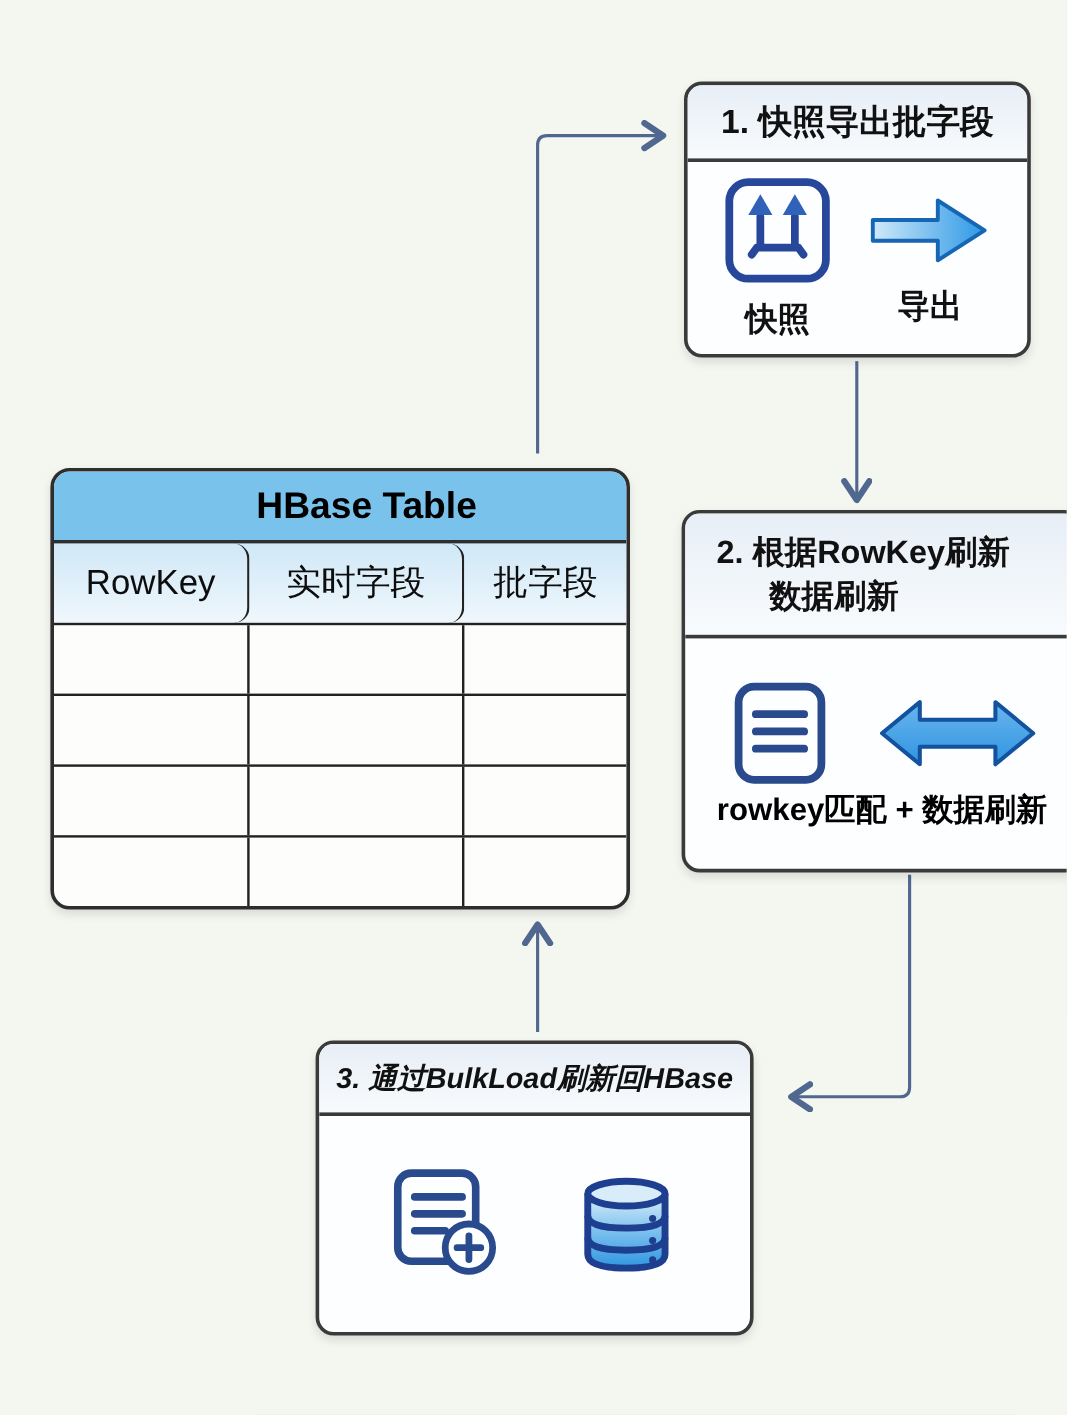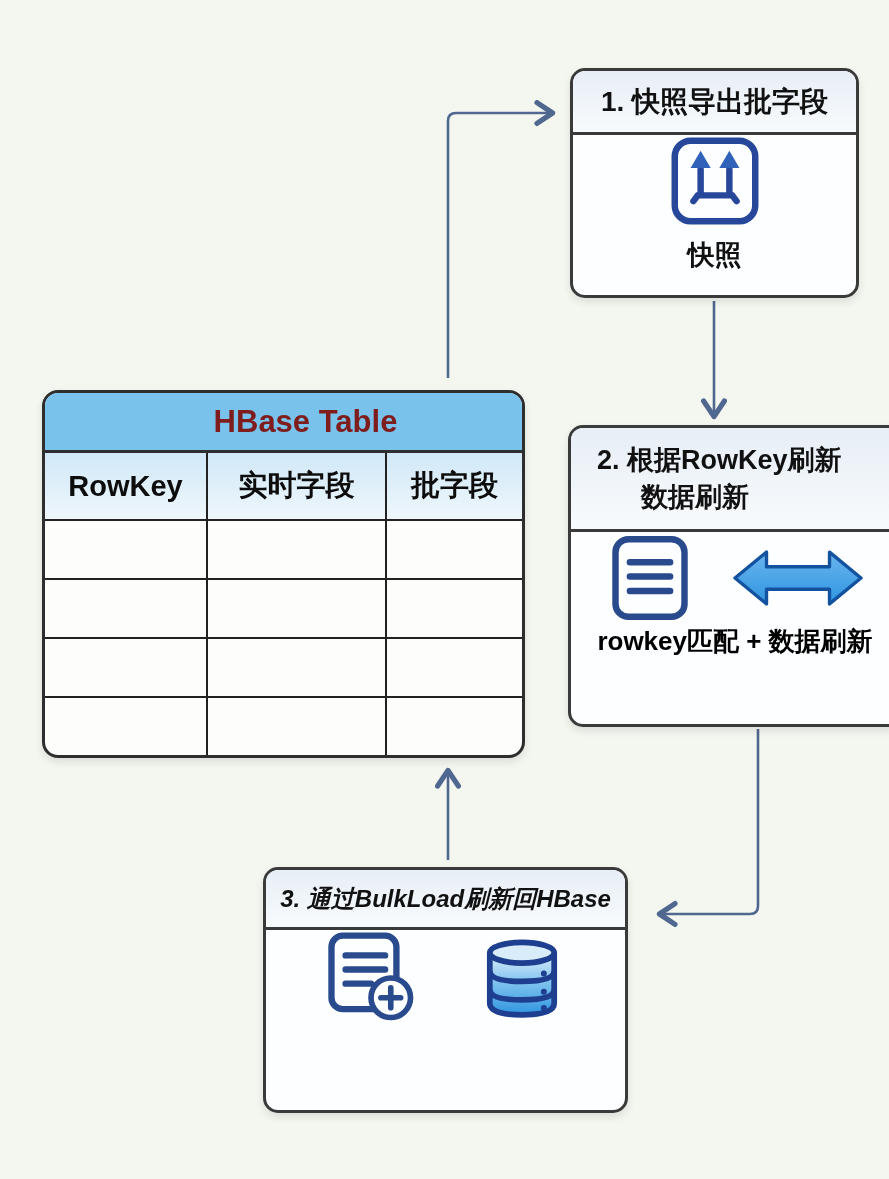--- a/index.html
+++ b/index.html
@@ -15,21 +15,21 @@
     border:3px solid #3a3a3a; border-radius:15px;
     box-shadow:0 4px 8px rgba(0,0,0,.10);
     display:flex; flex-direction:column; overflow:hidden;
   }
   .box-header {
     background:linear-gradient(180deg,#e7eef6 0%,#f8fbfd 100%);
     border-bottom:3px solid #3a3a3a;
     display:flex; flex-direction:column; justify-content:center;
     font-weight:bold; color:#111; text-align:center;
   }
-  .box-body { flex:1; display:flex; flex-direction:column; justify-content:flex-start; align-items:center; }
+  .box-body { flex:1; display:flex; flex-direction:column; justify-content:center; align-items:center; }
   .icon-row { display:flex; justify-content:space-evenly; align-items:center; width:100%; }
   .icon-group { display:flex; flex-direction:column; align-items:center; gap:10px; }
   .icon-label { font-weight:bold; font-size:27px; color:#111; }
   .caption { font-weight:bold; font-size:26px; color:#000000; white-space:nowrap; }
 
   
   #box-step1 { left:570px; top:68px;  width:289px; height:230px; }
   #box-step1 .box-header { height:64px; font-size:28px; }
   #box-step2 { left:568px; top:425px; width:334px; height:302px; }
   #box-step2 .box-header { height:104px; font-size:27px; line-height:1.35; text-align:left; padding-left:26px; }
@@ -40,31 +40,32 @@
   
   .htable {
     position:absolute; left:42px; top:390px; width:483px; height:368px;
     border:3px solid #2e2e2e; border-radius:16px; overflow:hidden;
     background:#fdfdfc; box-shadow:0 4px 8px rgba(0,0,0,.10);
     display:flex; flex-direction:column;
   }
   .htable-title {
     height:60px; background:#79c2ec; border-bottom:3px solid #2e2e2e;
     display:flex; align-items:center; justify-content:center;
-    font-size:31px; font-weight:bold; color:#7f1d1d;padding-left:44px;
+    font-size:31px; font-weight:bold; color:#000000;padding-left:44px;
   }
   .htable-headrow {
     height:68px; display:flex;
     background:linear-gradient(180deg,#d0e8f7 0%,#eff7fc 100%);
     border-bottom:2px solid #222;
   }
   .htable-headcell {
     display:flex; align-items:center; justify-content:center;
-    font-size:29px; font-weight:bold; color:#0d0d0d;
+    font-size:29px; font-weight:normal; color:#0d0d0d;
     border-right:2px solid #222;
+    border-radius:13px;
   }
   .htable-headcell:last-child { border-right:none; }
   .c0 { width:163px; } .c1 { width:179px; } .c2 { flex:1; }
   .htable-bodyrows { flex:1; display:flex; flex-direction:column; }
   .trow { flex:1; display:flex; border-bottom:2px solid #222; }
   .trow:last-child { border-bottom:none; }
   .tcell { border-right:2px solid #222; }
   .tcell:last-child { border-right:none; }
 
   
@@ -123,20 +124,32 @@
     <div class="box-body">
       <div class="icon-row">
         <div class="icon-group">
           <svg width="92" height="92" viewBox="0 0 64 64">
             <rect x="4" y="4" width="56" height="56" rx="11" fill="#fdfeff" stroke="#27479b" stroke-width="4.5"></rect>
             <path d="M22,42 V24 M42,42 V24 M20,42 H44 M20,42 l-3,4 M44,42 l3,4" fill="none" stroke="#27479b" stroke-width="4.5" stroke-linecap="round" stroke-linejoin="round"></path>
             <path d="M22,11 L15,23 H29 Z" fill="#2f62b8"></path>
             <path d="M42,11 L35,23 H49 Z" fill="#2f62b8"></path>
           </svg>
           <div class="icon-label">快照</div>
+        </div>
+        <div class="icon-group">
+          <svg width="104" height="70" viewBox="0 0 96 64">
+            <defs>
+              <linearGradient id="g1" x1="0" y1="0" x2="1" y2="0">
+                <stop offset="0" stop-color="#cfe9f8"></stop>
+                  <stop offset="1" stop-color="#2d98e6"></stop>
+              </linearGradient>
+            </defs>
+            <polygon points="4,24 54,24 54,9 90,32 54,55 54,40 4,40" fill="url(#g1)" stroke="#1566b4" stroke-width="3" stroke-linejoin="round"></polygon>
+          </svg>
+          <div class="icon-label">导出</div>
         </div>
       </div>
     </div>
   </div>
 
   <div class="box" id="box-step2">
     <div class="box-header">
       <div class="line1">2. 根据RowKey刷新</div>
       <div class="line2">数据刷新</div>
     </div>

